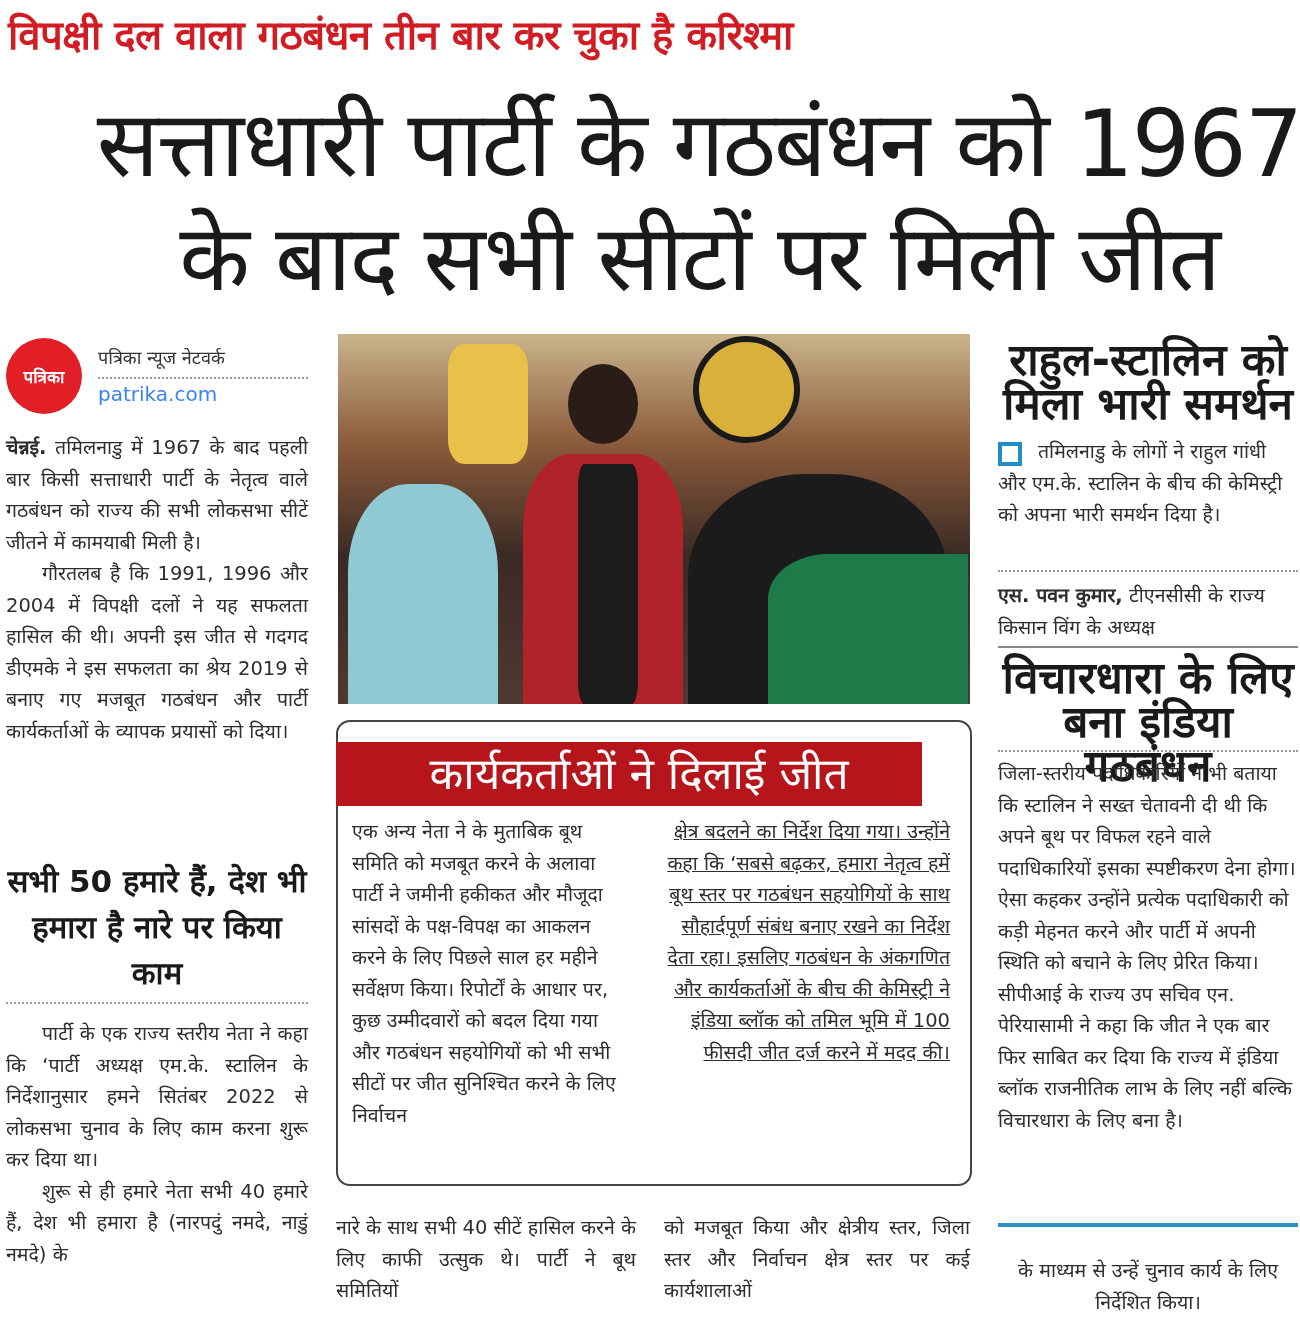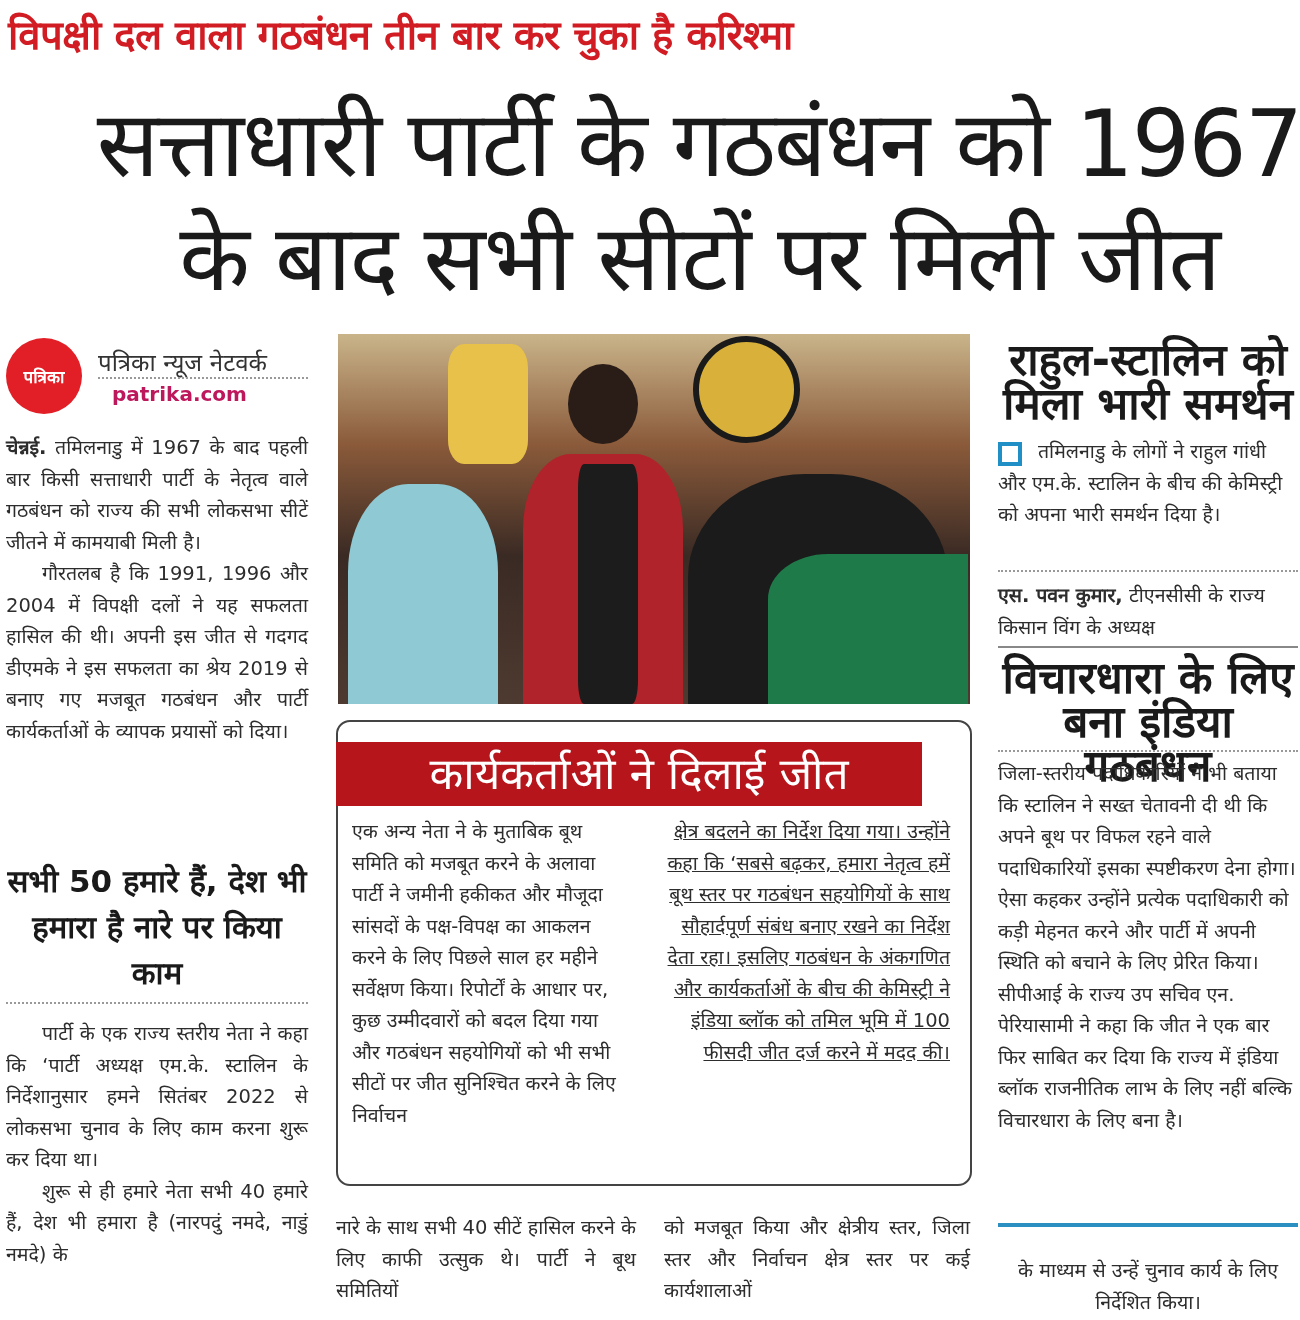--- a/index.html
+++ b/index.html
@@ -2,23 +2,23 @@
 <html><head>
 <meta charset="utf-8">
 <style>
   html,body{margin:0;padding:0;background:#fff;}
   body{width:1300px;height:1320px;position:relative;overflow:hidden;font-family:"DejaVu Sans","Liberation Sans",sans-serif;color:#2a2a2a;}
   .abs{position:absolute;text-align:center;}
   .kicker{left:8px;top:6px;font-size:40px;font-weight:bold;color:#d01c22;letter-spacing:-0.5px;white-space:nowrap;}
   .headline{left:6px;top:88px;width:1290px;font-size:92px;line-height:114px;font-weight:normal;color:#1a1a1a;letter-spacing:-2px;margin-left:48px;}
   .headline .l{display:block;white-space:nowrap;}
   .logo{left:6px;top:338px;width:76px;height:76px;border-radius:50%;background:#e21f26;color:#fff;font-weight:bold;font-size:17px;display:flex;align-items:center;justify-content:center;}
-  .network{left:98px;top:345px;font-size:24px;color:#333;white-space:nowrap;}
+  .network{left:98px;top:345px;font-size:18px;color:#333;white-space:nowrap;}
   .dots{border-top:2px dotted #999;}
-  .site{left:112px;top:382px;font-size:20px;color:#be185d;font-weight:bold;}
+  .site{left:98px;top:382px;font-size:20px;color:#3b82f6;}
   .col{font-size:19.5px;line-height:31.5px;color:#2d2d2d;text-align:justify;}
   .col p{margin:0;}
   .indent{text-indent:36px;}
   .sub{font-size:31px;font-weight:bold;line-height:46px;color:#1a1a1a;}
   .photo{left:338px;top:334px;width:632px;height:370px;overflow:hidden;background:linear-gradient(180deg,#c9b48a 0%,#8a5a3a 30%,#3a2a24 60%,#4e3a30 100%);}
   .photo .p{position:absolute;border-radius:50%;}
   .box{left:336px;top:720px;width:632px;height:462px;border:2px solid #444;border-radius:14px;}
   .redbar{left:336px;top:742px;width:586px;height:64px;background:#b5151b;color:#fff;font-size:44px;line-height:64px;padding-left:20px;box-sizing:border-box;white-space:nowrap;}
   .rhead{font-size:44px;font-weight:bold;line-height:44px;color:#1a1a1a;}
   .quote-icon{left:998px;top:442px;width:24px;height:24px;border:4px solid #1f8fc6;box-sizing:border-box;}

